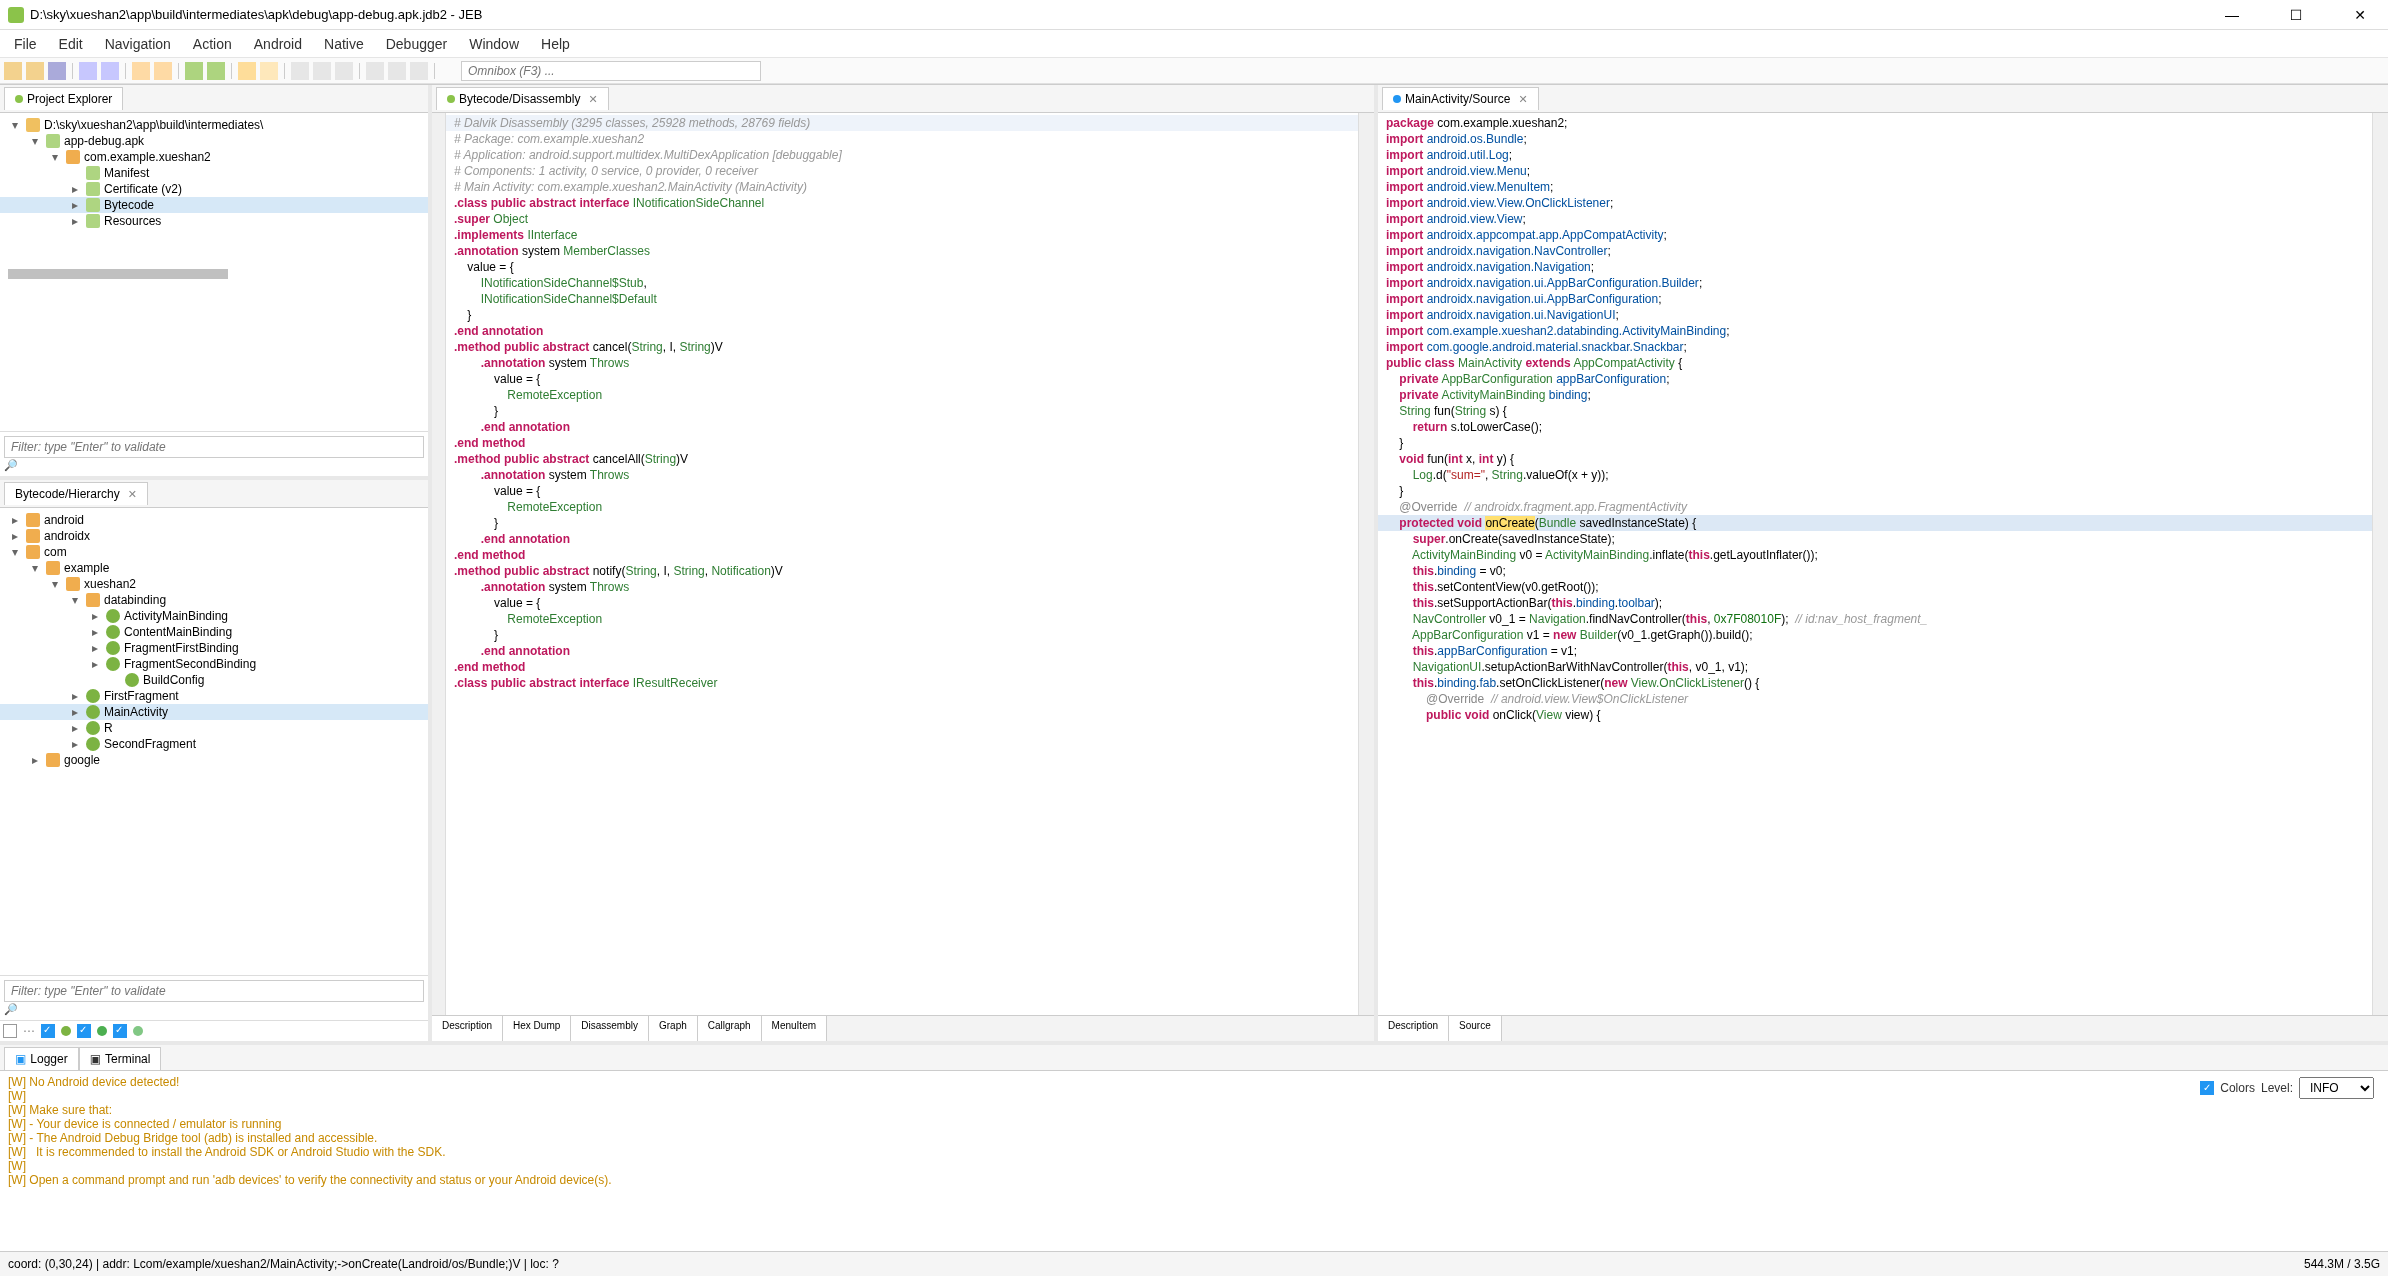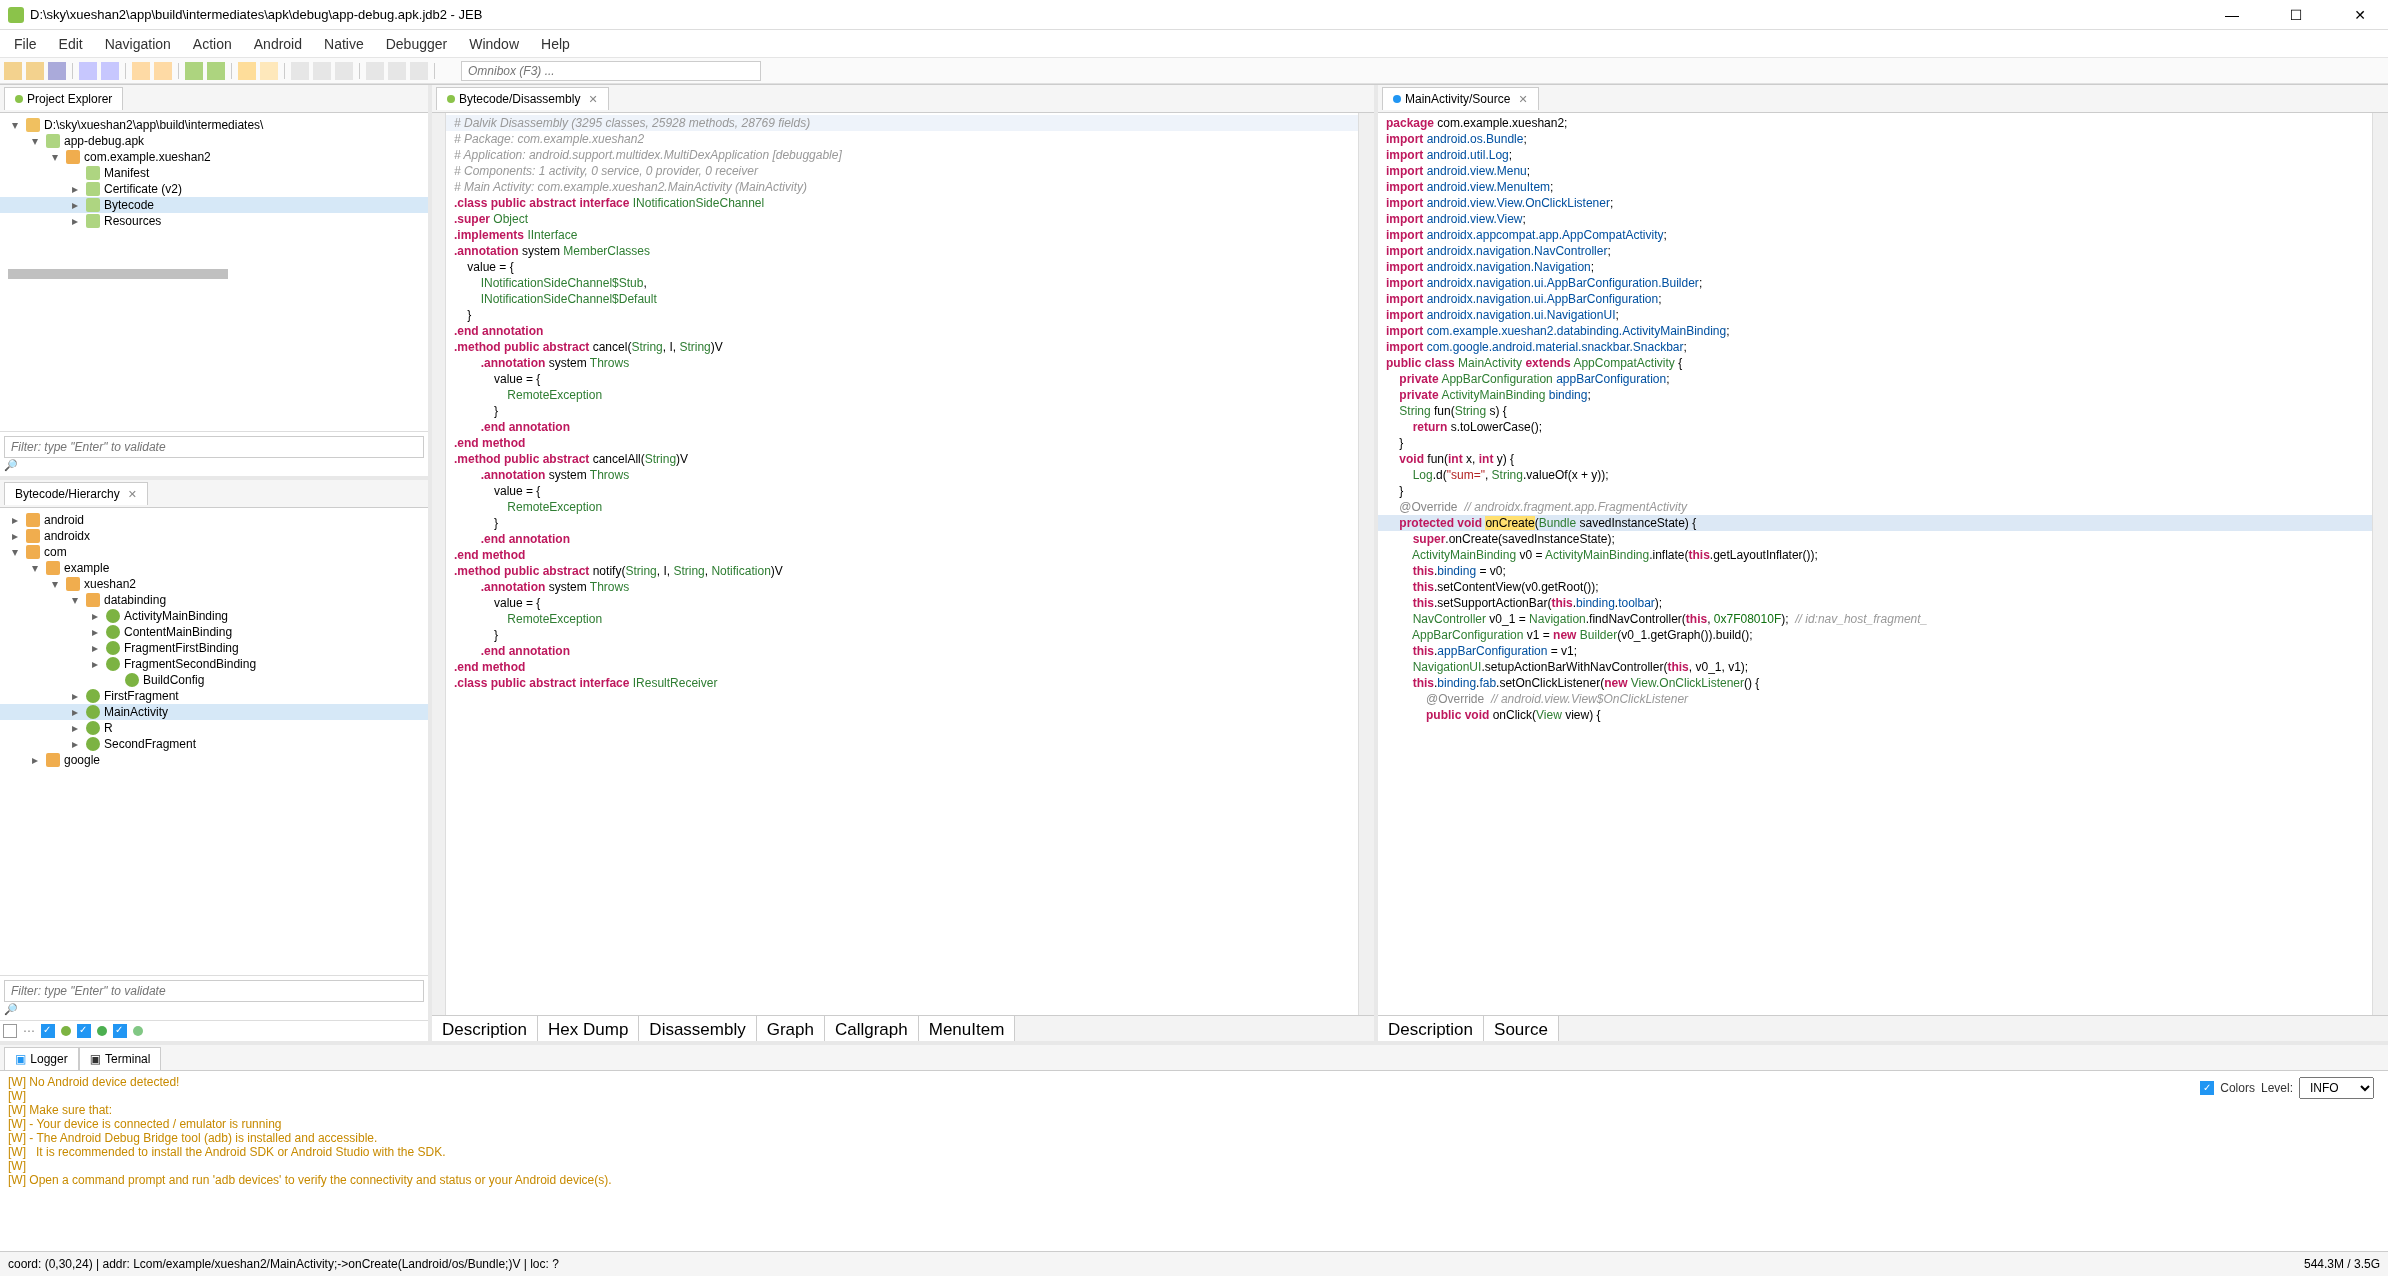--- a/index.html
+++ b/index.html
@@ -49,21 +49,21 @@
 .gutter { width:14px; background:#f0f0f0; border-right:1px solid #ddd; flex-shrink:0; }
 .c-kw { color:#be185d; font-weight:bold;text-align:center; }
 .c-type { color:#2e7d32; }
 .c-str { color:#b22222; }
 .c-cmt { color:#999; font-style:italic; }
 .c-ann { color:#888; }
 .c-num { color:#107010; }
 .c-id { color:#0050a0; }
 .c-hl-y { background:#ffe070; }
 .bottom-tabs { height:26px; display:flex; border-top:1px solid #ccc; background:#f3f3f3; }
-.bottom-tabs .btab { padding:4px 10px; border-right:1px solid #ccc; cursor:pointer; background:#fff; font-size:17px; }
+.bottom-tabs .btab { padding:4px 10px; border-right:1px solid #ccc; cursor:pointer; background:#fff; font-size:10px; }
 .rightcol { width:1010px; display:flex; flex-direction:column; min-width:0; }
 .logger-pane { height:210px; display:flex; flex-direction:column; border-top:4px solid #e8e8e8; }
 .logger-tabs { height:26px; display:flex; background:#f5f5f5; border-bottom:1px solid #ccc; padding-left:4px; align-items:flex-end; }
 .logger-tabs .ltab { padding:4px 10px; border:1px solid #ccc; border-bottom:none; background:#fff; display:flex; align-items:center; gap:4px; font-size:13px; }
 .logger-body { flex:1; overflow:auto; font-family:Consolas,monospace; font-size:13px; padding:4px 8px; white-space:pre; color:#333; position:relative; }
 .logger-opts { position:absolute; right:12px; top:4px; display:flex; align-items:center; gap:6px; background:#fff; padding:2px; font-family:"Segoe UI"; }
 .logger-opts select { font-size:12px; padding:2px 18px 2px 6px; }
 .statusbar { height:24px; border-top:1px solid #ccc; display:flex; align-items:center; padding:12px 8px; background:#f5f5f5; font-size:13px; }
 .statusbar .right { margin-left:auto; }
 .scrollbar-v { width:16px; background:#f0f0f0; border-left:1px solid #ddd; }

